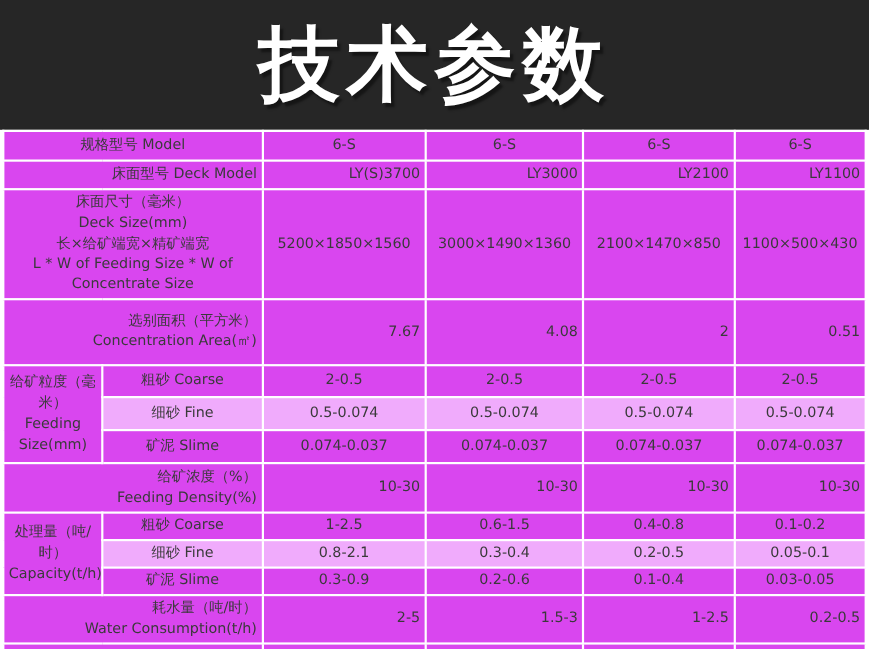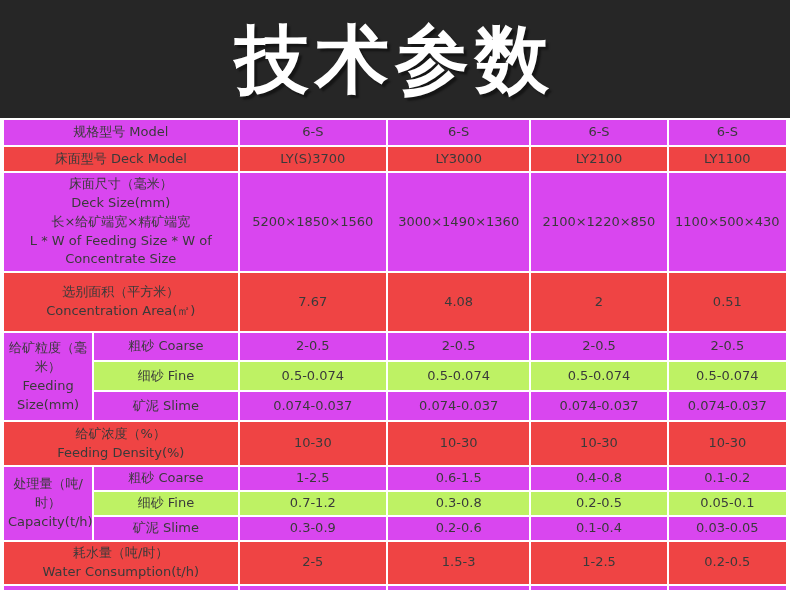--- a/index.html
+++ b/index.html
@@ -14,22 +14,22 @@
     text-shadow:3px 3px 2px rgba(0,0,0,0.45);
   }
 
   table.spec { width:786px; margin:0 2px; border-collapse:collapse; table-layout:fixed; }
   td {
     border:2px solid #ffffff; text-align:center; vertical-align:middle;
     font-size:13px; color:#3a3a3a; padding:2px 4px; line-height:1.45;
   }
   td.lbl { white-space:pre-line; }
   .bg-gray  { background:#d946ef; }
-  .bg-light { background:#ef4444; }
-  .bg-mid   { background:#bef264; }
+  .bg-light { background:#d946ef;text-align:right; }
+  .bg-mid   { background:#f0abfc; }
 </style>
 </head>
 <body>
 
 <div class="page">
 
   <div class="banner">
     <div class="title">技术参数</div>
   </div>
 
@@ -61,21 +61,21 @@
       </tr>
 
       <tr style="height:95px">
         <td colspan="2" class="lbl bg-gray">床面尺寸（毫米）
 Deck Size(mm)
 长×给矿端宽×精矿端宽
 L * W of Feeding Size * W of
 Concentrate Size</td>
         <td class="bg-gray">5200×1850×1560</td>
         <td class="bg-gray">3000×1490×1360</td>
-        <td class="bg-gray">2100×1220×850</td>
+        <td class="bg-gray">2100×1470×850</td>
         <td class="bg-gray">1100×500×430</td>
       </tr>
 
       <tr style="height:60px">
         <td colspan="2" class="lbl bg-light">选别面积（平方米）
 Concentration Area(㎡)</td>
         <td class="bg-light">7.67</td>
         <td class="bg-light">4.08</td>
         <td class="bg-light">2</td>
         <td class="bg-light">0.51</td>
@@ -118,22 +118,22 @@
         <td rowspan="3" class="lbl bg-gray">处理量（吨/时）
 Capacity(t/h)</td>
         <td class="bg-gray">粗砂 Coarse</td>
         <td class="bg-gray">1-2.5</td>
         <td class="bg-gray">0.6-1.5</td>
         <td class="bg-gray">0.4-0.8</td>
         <td class="bg-gray">0.1-0.2</td>
       </tr>
       <tr style="height:23px">
         <td class="bg-mid">细砂 Fine</td>
-        <td class="bg-mid">0.7-1.2</td>
-        <td class="bg-mid">0.3-0.8</td>
+        <td class="bg-mid">0.8-2.1</td>
+        <td class="bg-mid">0.3-0.4</td>
         <td class="bg-mid">0.2-0.5</td>
         <td class="bg-mid">0.05-0.1</td>
       </tr>
       <tr style="height:23px">
         <td class="bg-gray">矿泥 Slime</td>
         <td class="bg-gray">0.3-0.9</td>
         <td class="bg-gray">0.2-0.6</td>
         <td class="bg-gray">0.1-0.4</td>
         <td class="bg-gray">0.03-0.05</td>
       </tr>

